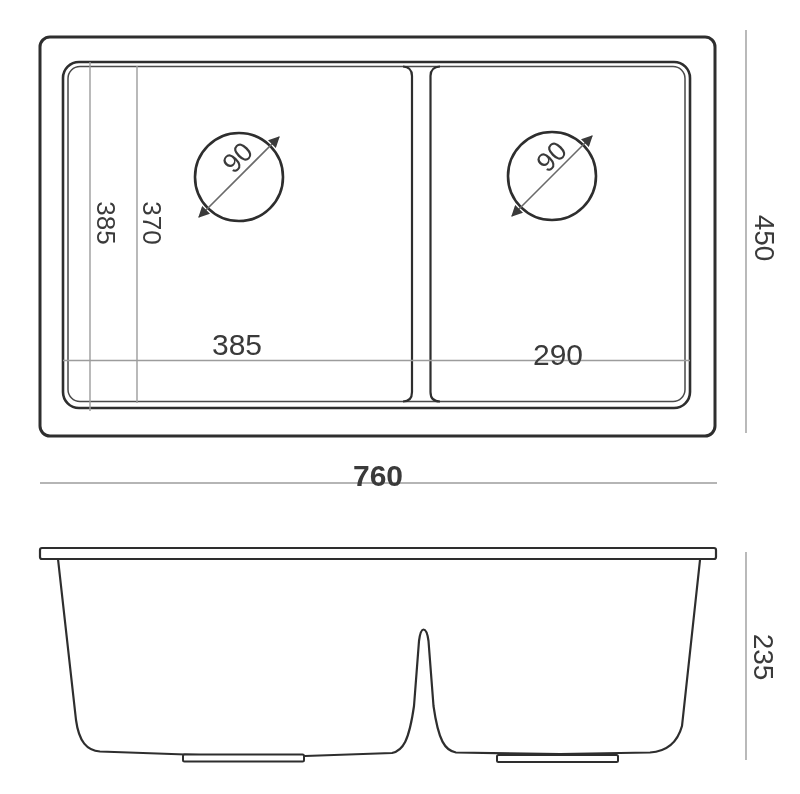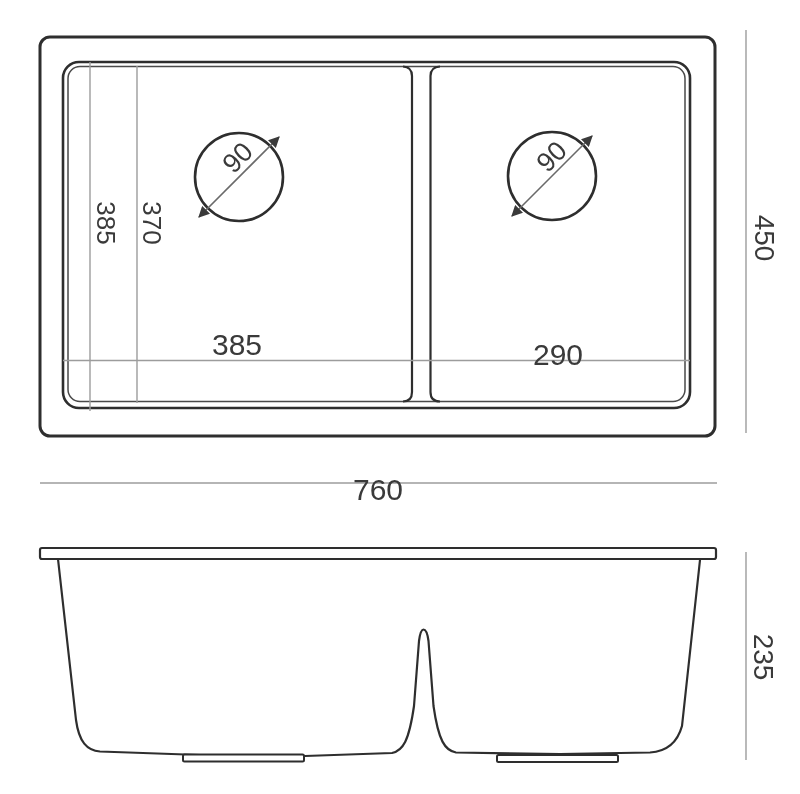--- a/index.html
+++ b/index.html
@@ -74,21 +74,21 @@
                C 666,751.5 677,744 682,726
                L 700,560" fill="none" stroke="#2e2e2e" stroke-width="2.2" stroke-linejoin="round" stroke-linecap="round"></path>
 
       <rect x="183" y="754.5" width="121" height="7" rx="1.5" fill="#ffffff" stroke="#2e2e2e" stroke-width="2"></rect>
       <rect x="497" y="755" width="121" height="7" rx="1.5" fill="#ffffff" stroke="#2e2e2e" stroke-width="2"></rect>
 
       <line x1="746" y1="552" x2="746" y2="760" stroke="#9c9c9c" stroke-width="1.4"></line>
     </g>
   </svg>
 
-  <span class="dim-label" style="left:378px;top:490px;">760</span>
+  <span class="dim-label" style="left:378px;top:476px;font-weight:bold;">760</span>
 
   <span class="dim-label" style="left:237px;top:345px;">385</span>
 
   <span class="dim-label" style="left:558px;top:344px;margin-top:11px;">290</span>
 
   <span class="dim-label vert" style="left:764px;top:238px;">450</span>
 
   <span class="dim-label vert" style="left:763px;top:657px;">235</span>
 
   <span class="dim-label vert-sm" style="left:106px;top:223px;">385</span>

